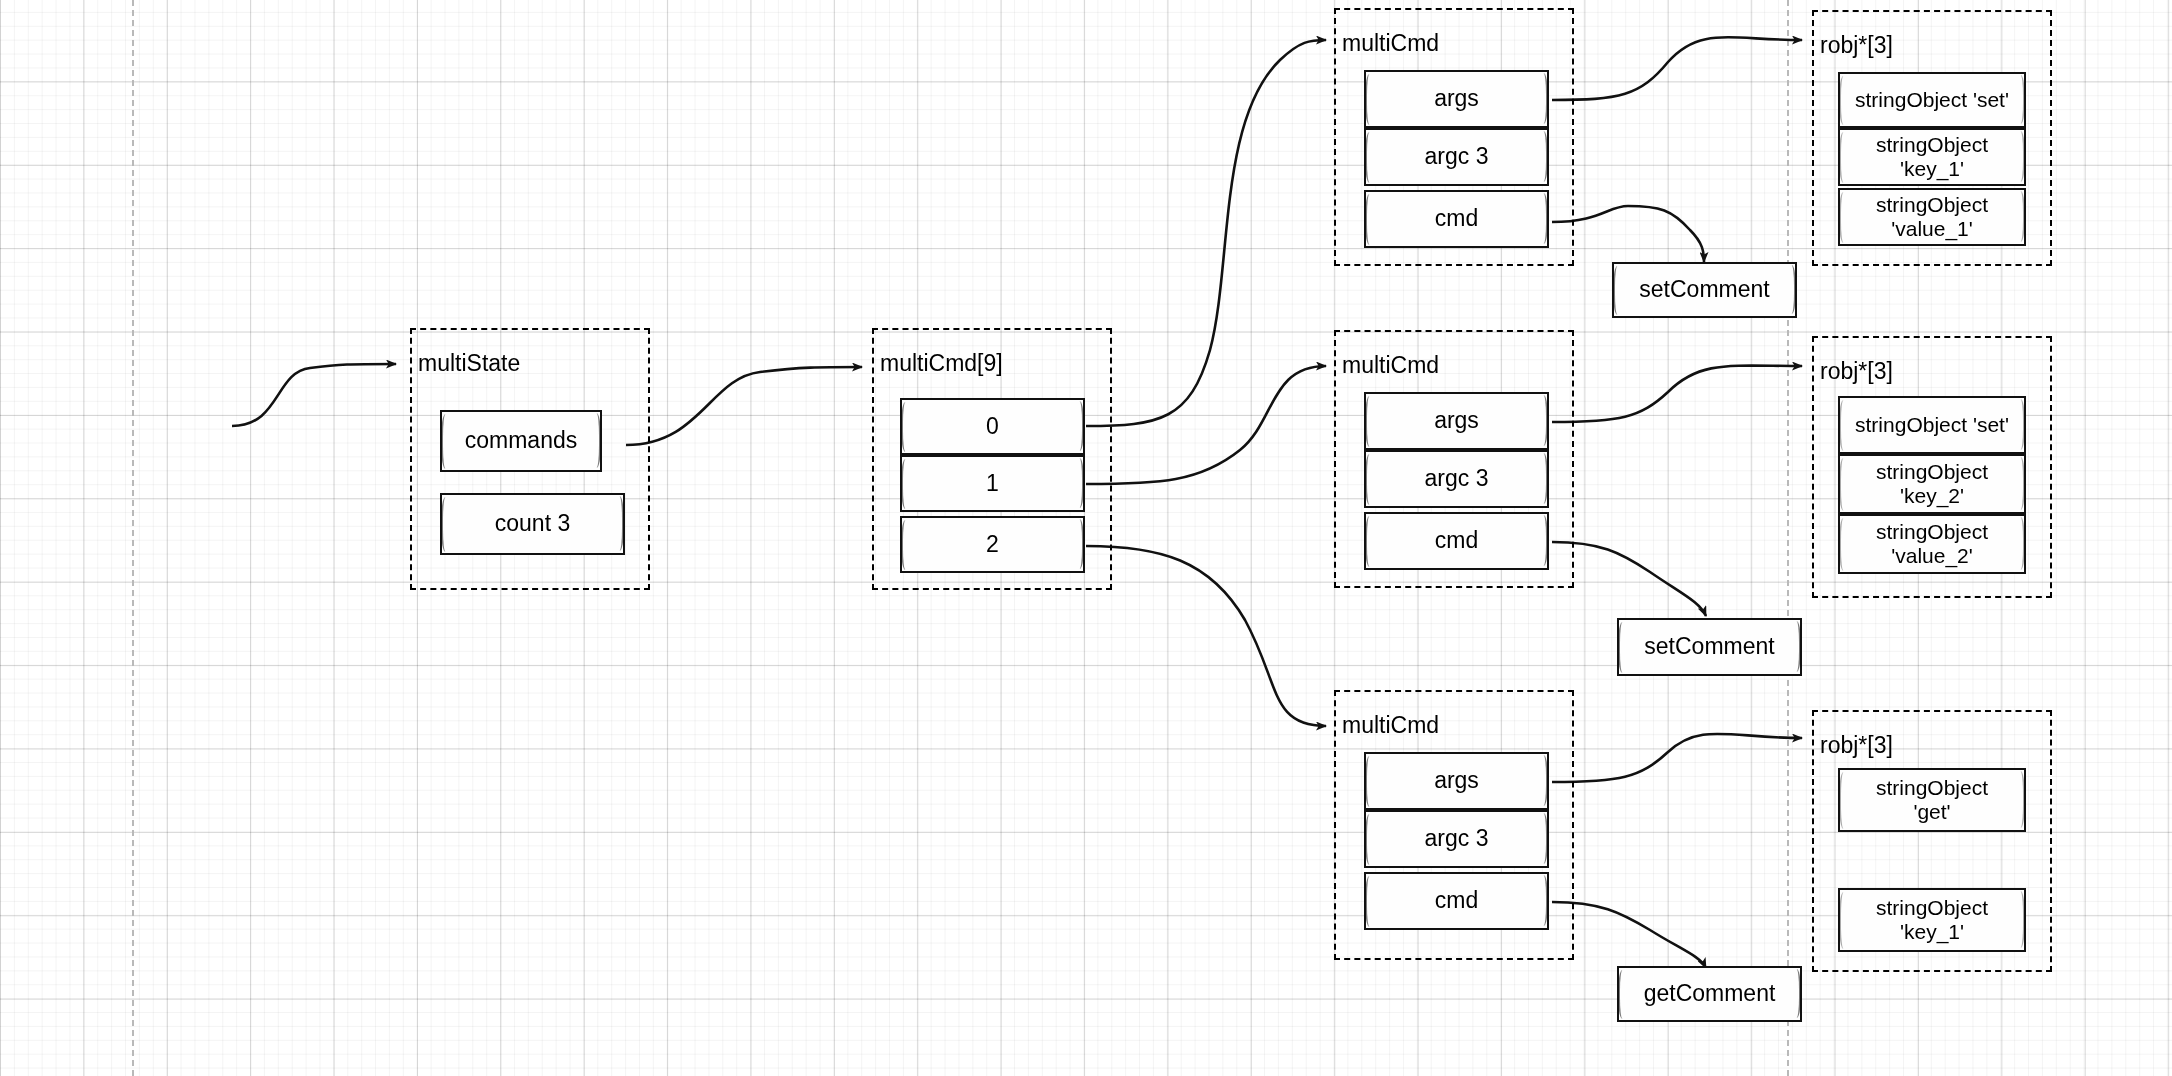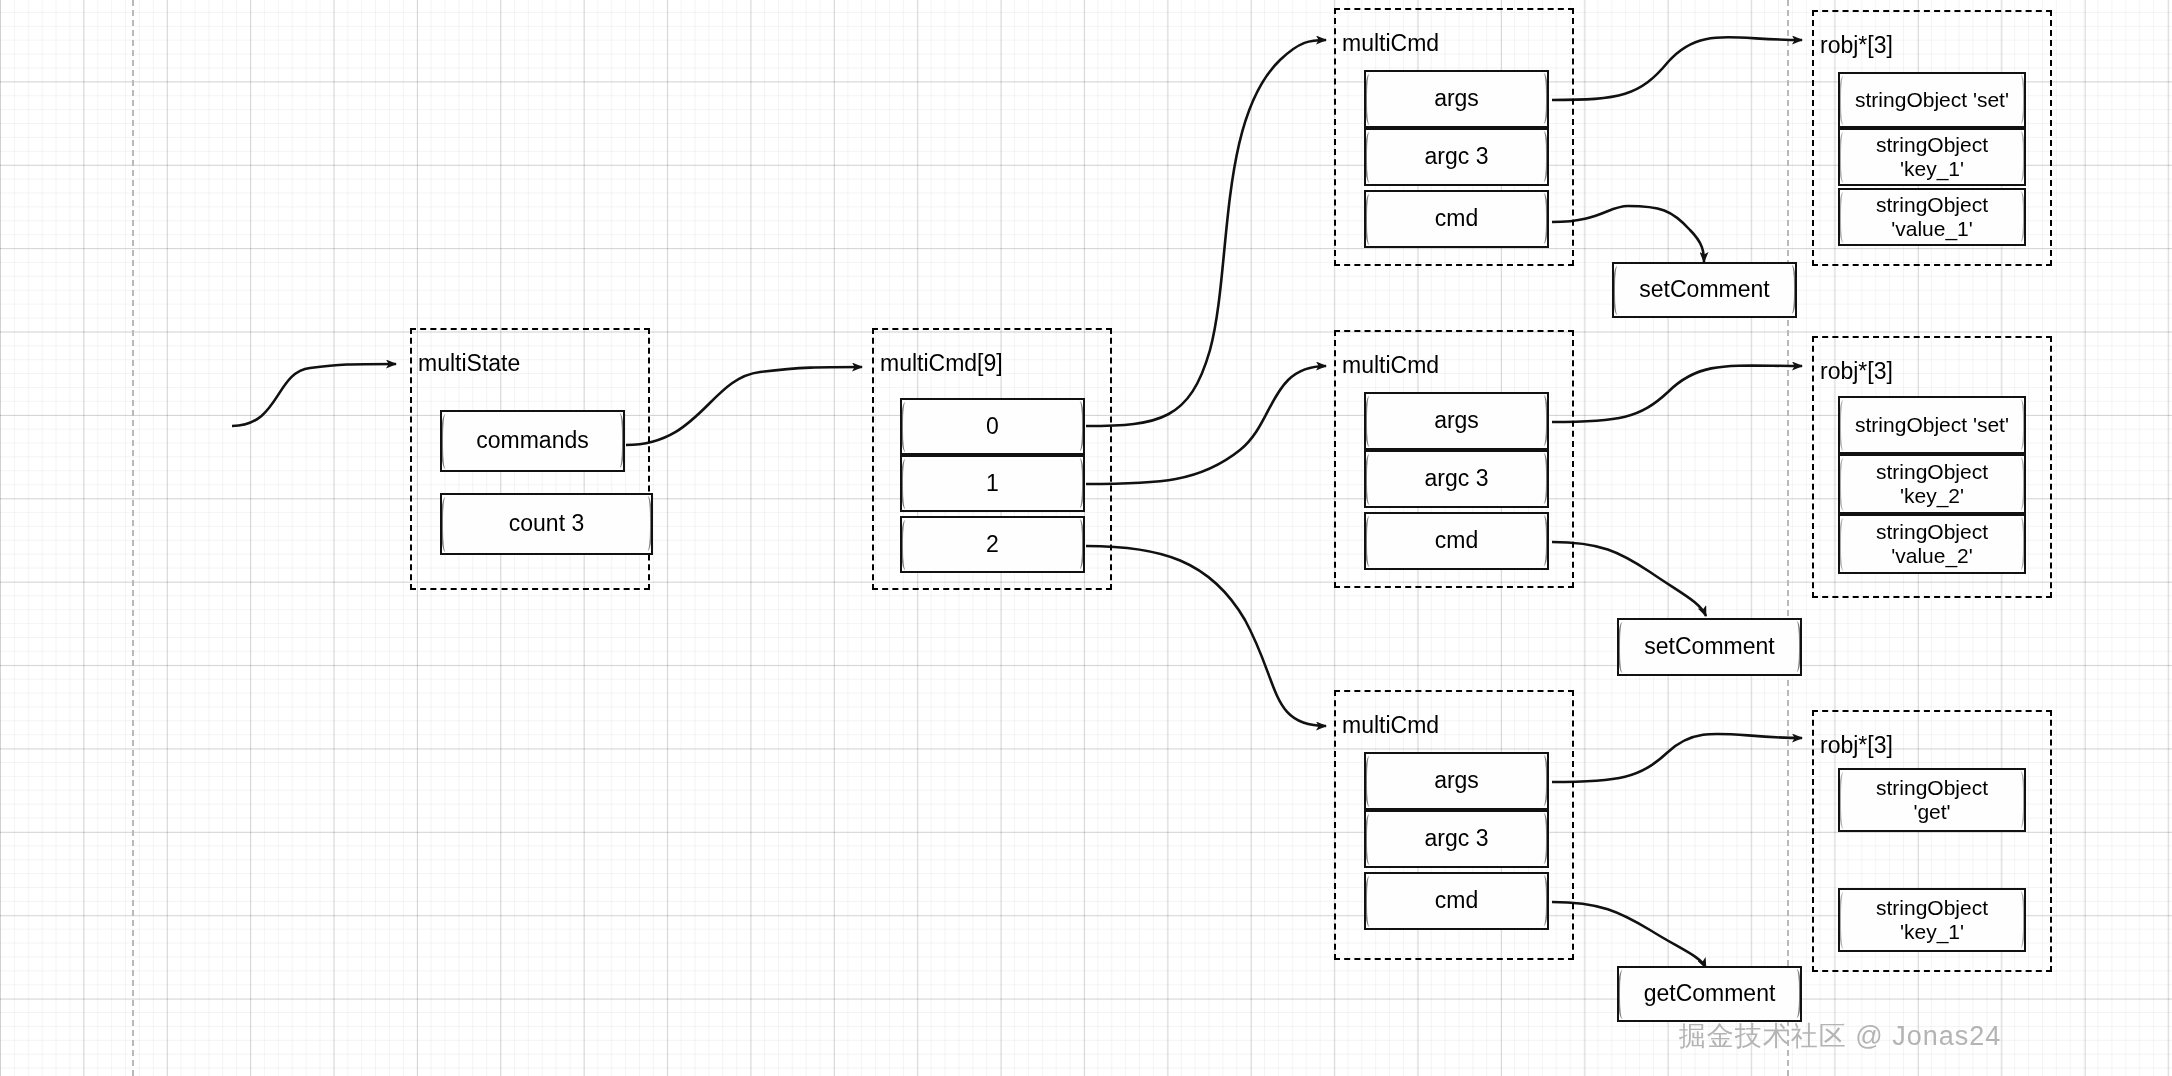--- a/index.html
+++ b/index.html
@@ -139,24 +139,24 @@
 
     <path d="M 1552,782 C 1620,782 1640,778 1668,752 C 1700,722 1730,738 1802,738" fill="none" stroke="#111" stroke-width="2.6" marker-end="url(#arrowhead)"></path>
 
     <path d="M 1552,902 C 1600,902 1620,912 1650,930 C 1682,950 1700,956 1706,968" fill="none" stroke="#111" stroke-width="2.6" marker-end="url(#arrowhead)"></path>
   </svg>
 
 
   <div class="group" style="left:410px; top:328px; width:240px; height:262px;">
     <div class="group-label">multiState</div>
   </div>
-  <div class="node" style="left:440px; top:410px; width:185px; height:62px;">
+  <div class="node" style="left:440px; top:410px; width:162px; height:62px;">
     <span>commands</span>
   </div>
-  <div class="node" style="left:440px; top:493px; width:213px; height:62px;">
+  <div class="node" style="left:440px; top:493px; width:185px; height:62px;">
     <span>count 3</span>
   </div>
 
   <div class="group" style="left:872px; top:328px; width:240px; height:262px;">
     <div class="group-label">multiCmd[9]</div>
   </div>
   <div class="node" style="left:900px; top:398px; width:185px; height:57px;">
     <span>0</span>
   </div>
   <div class="node" style="left:900px; top:455px; width:185px; height:57px;">
@@ -250,15 +250,14 @@
   <div class="node" style="left:1612px; top:262px; width:185px; height:56px;">
     <span>setComment</span>
   </div>
   <div class="node" style="left:1617px; top:618px; width:185px; height:58px;">
     <span>setComment</span>
   </div>
   <div class="node" style="left:1617px; top:966px; width:185px; height:56px;">
     <span>getComment</span>
   </div>
 
-  <div class="watermark" style="left:1840px; top:1018px; transform:translateX(-50%);">掘金技术社区 @ Jonas24</div>
 
 </div>
 
 </body></html>

